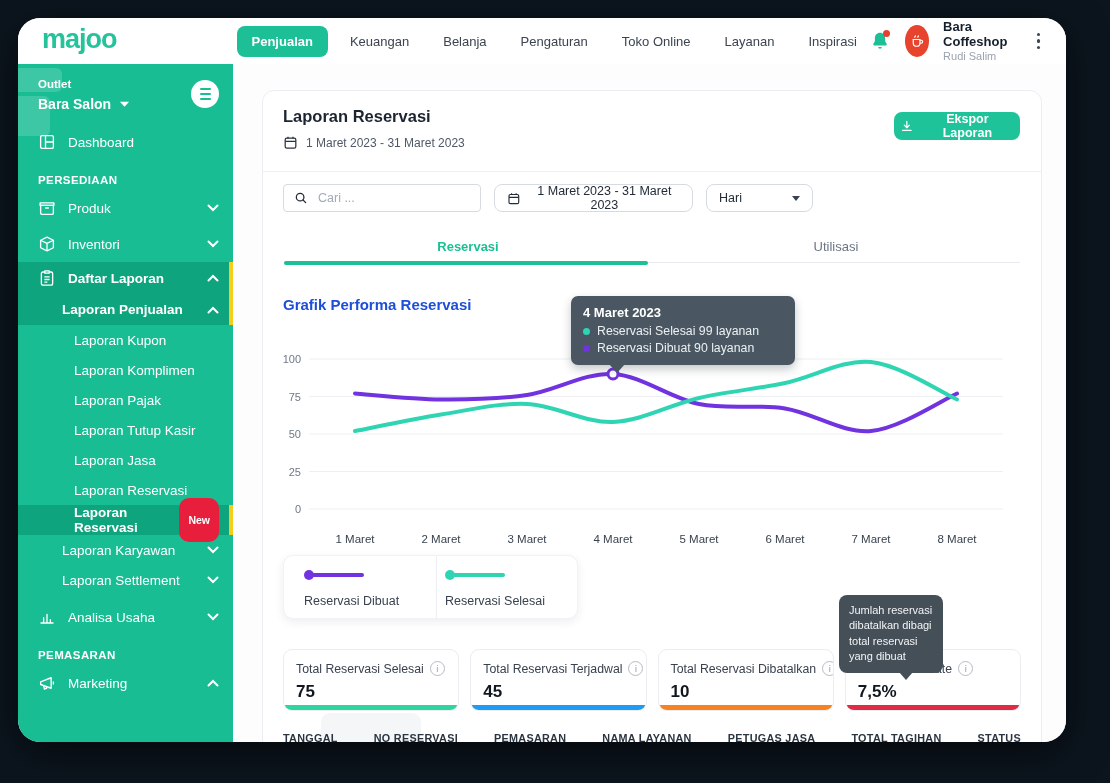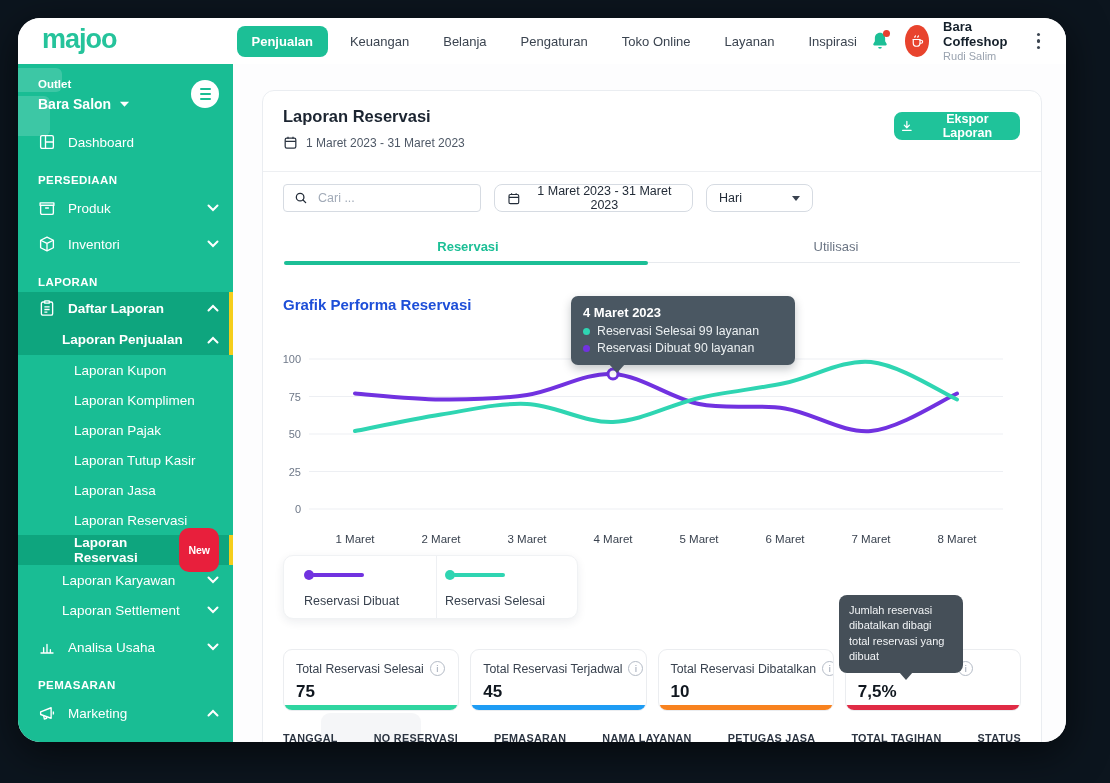--- a/index.html
+++ b/index.html
@@ -66,21 +66,21 @@
   .ctip .arrow{position:absolute;left:38px;bottom:-8px;width:0;height:0;border-left:8px solid transparent;border-right:8px solid transparent;border-top:9px solid #4A5762;}
   
   .legend{position:absolute;left:20px;top:464px;width:293px;height:62px;background:#fff;border:1px solid #F0F2F4;border-radius:10px;box-shadow:0 3px 10px rgba(30,40,60,.08);display:flex;}
   .litem{flex:1;padding:12px 0 0 20px;}
   .litem+.litem{border-left:1px solid #EEF0F3;padding-left:8px;}
   .lglyph{display:flex;align-items:center;height:10px;margin-top:2px;}
   .lglyph .d{width:10px;height:10px;border-radius:50%;}
   .lglyph .l{width:52px;height:4.5px;border-radius:3px;margin-left:-2px;}
   .litem .lt{font-size:12.5px;color:#39424F;margin-top:14px;}
   
-  .itip{position:absolute;left:576px;top:504px;width:124px;background:#454F58;border-radius:8px;padding:8px 10px;box-sizing:border-box;color:#F2F4F6;font-size:11px;line-height:1.4;z-index:4;}
+  .itip{position:absolute;left:576px;top:504px;width:104px;background:#454F58;border-radius:8px;padding:8px 10px;box-sizing:border-box;color:#F2F4F6;font-size:11px;line-height:1.4;z-index:4;}
   .itip .arrow{position:absolute;left:60px;bottom:-7px;width:0;height:0;border-left:7px solid transparent;border-right:7px solid transparent;border-top:8px solid #454F58;}
   
   .stats{position:absolute;left:20px;top:558px;width:738px;display:flex;gap:11px;}
   .scard{position:relative;flex:1;height:60px;background:#fff;border:1px solid #EBEDF0;border-radius:9px;overflow:hidden;}
   .scard .hl2{display:flex;align-items:center;gap:6px;padding:11px 12px 0 12px;}
   .scard .lb{font-size:12.3px;color:#39424F;white-space:nowrap;}
   .scard .vl{font-size:17px;font-weight:700;color:#10171F;padding:6px 12px 0 12px;}
   .scard .bar{position:absolute;left:0;right:0;bottom:0;height:5px;border-radius:4px 4px 8px 8px;}
   .iinfo{width:13px;height:13px;border:1.3px solid #B4BBC6;border-radius:50%;color:#B4BBC6;font-size:8.5px;font-weight:700;display:flex;align-items:center;justify-content:center;flex:0 0 auto;font-style:normal;}
   
@@ -177,21 +177,20 @@
       <svg width="18" height="18" viewBox="0 0 24 24" fill="none" stroke="#fff" stroke-width="1.8" stroke-linejoin="round">
             <path d="M12 2.8 20.5 7v10L12 21.2 3.5 17V7L12 2.8z"></path>
             <path d="M3.5 7 12 11.2 20.5 7M12 11.2v10"></path>
           </svg>
       <span class="lab">Inventori</span>
       <svg class="chev" width="12" height="8" viewBox="0 0 12 8" fill="none" stroke="#fff" stroke-width="2" stroke-linecap="round">
             <path d="M1.5 1.5 6 6l4.5-4.5"></path>
           </svg>
     </div>
 
-    <div class="ssec">LAPORAN</div>
 
     <div class="sitem hl" style="height:32px;font-weight:700;">
       <svg width="18" height="18" viewBox="0 0 24 24" fill="none" stroke="#fff" stroke-width="1.8" stroke-linejoin="round">
             <rect x="4.5" y="4" width="15" height="17.5" rx="2"></rect>
             <path d="M9 2.5h6v3H9z" fill="#19BD94"></path>
             <path d="M8.5 10.5h7M8.5 14h7M8.5 17.5h4"></path>
           </svg>
       <span class="lab">Daftar Laporan</span>
       <svg class="chev" width="12" height="8" viewBox="0 0 12 8" fill="none" stroke="#fff" stroke-width="2" stroke-linecap="round">
             <path d="M1.5 6.5 6 2l4.5 4.5"></path>

